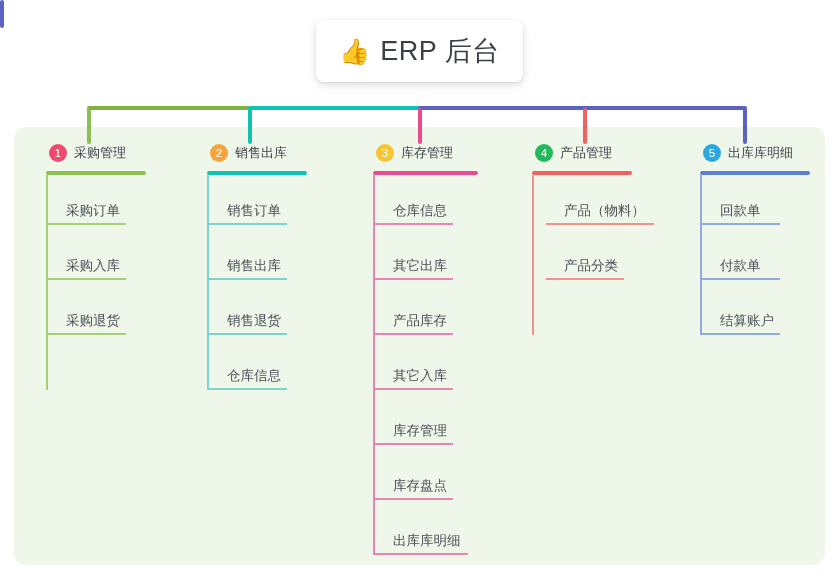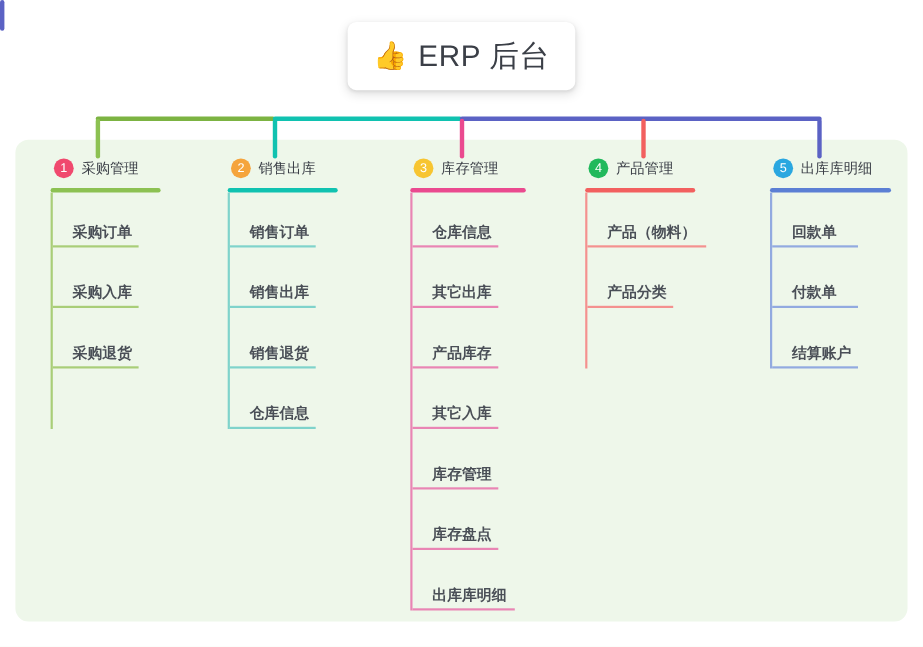--- a/index.html
+++ b/index.html
@@ -44,21 +44,21 @@
   .badge{
     width:18px;height:18px;border-radius:50%;
     color:#fff;font-size:11.5px;line-height:18px;text-align:center;
     flex:0 0 auto;font-weight:normal;
   }
   .col-title{font-size:13px;color:#3b3f47;white-space:nowrap;}
   .head-rule{height:4px;border-radius:2px;margin-top:5px;}
 
   .branch{position:relative;}
   .spine{position:absolute;left:0;top:0;width:2px;}
-  .item{position:relative;height:55px;font-weight:bold;}
+  .item{position:relative;height:55px;}
   .item-label{
     position:absolute;left:20px;bottom:10px;
     font-size:13.5px;color:#4a4f57;white-space:nowrap;
   }
   .item-rule{position:absolute;left:2px;bottom:5px;height:2px;}
 </style>
 </head>
 <body>
 
 <div id="stage">
@@ -167,21 +167,21 @@
           <div class="item-rule" style="background: rgb(233, 133, 180); width: 93px;"></div>
         </div>
       </div>
     </div>
   <div class="col" style="left:532px;">
       <div class="col-head">
         <span class="badge" style="background: rgb(33, 185, 92);">4</span>
         <span class="col-title" style="color: rgb(59, 63, 71);">产品管理</span>
       </div>
       <div class="head-rule" style="background: rgb(242, 96, 95); width: 100px;"></div>
-      <div class="branch" style="height: 165px;">
+      <div class="branch" style="height: 165px; padding-left: 12px;">
         <div class="spine" style="background: rgb(244, 145, 143); height: 160px;"></div>
         <div class="item">
           <span class="item-label">产品（物料）</span>
           <div class="item-rule" style="background: rgb(244, 145, 143); width: 108px;"></div>
         </div>
         <div class="item">
           <span class="item-label">产品分类</span>
           <div class="item-rule" style="background: rgb(244, 145, 143); width: 78px;"></div>
         </div>
       </div>

